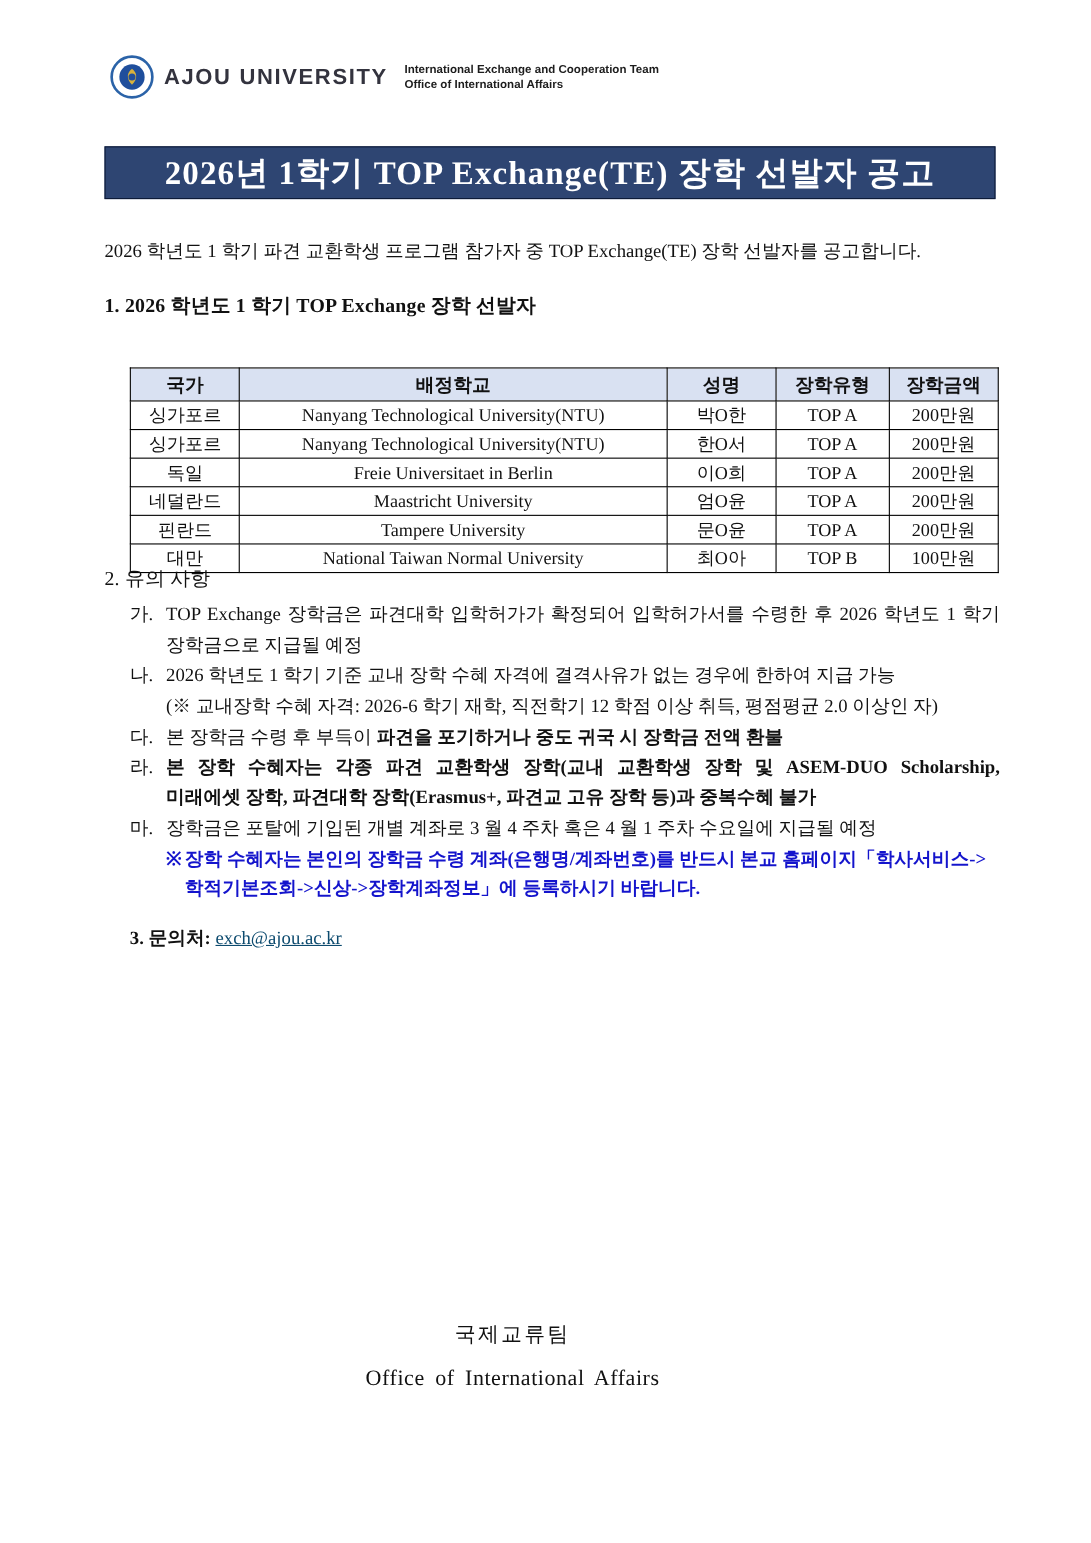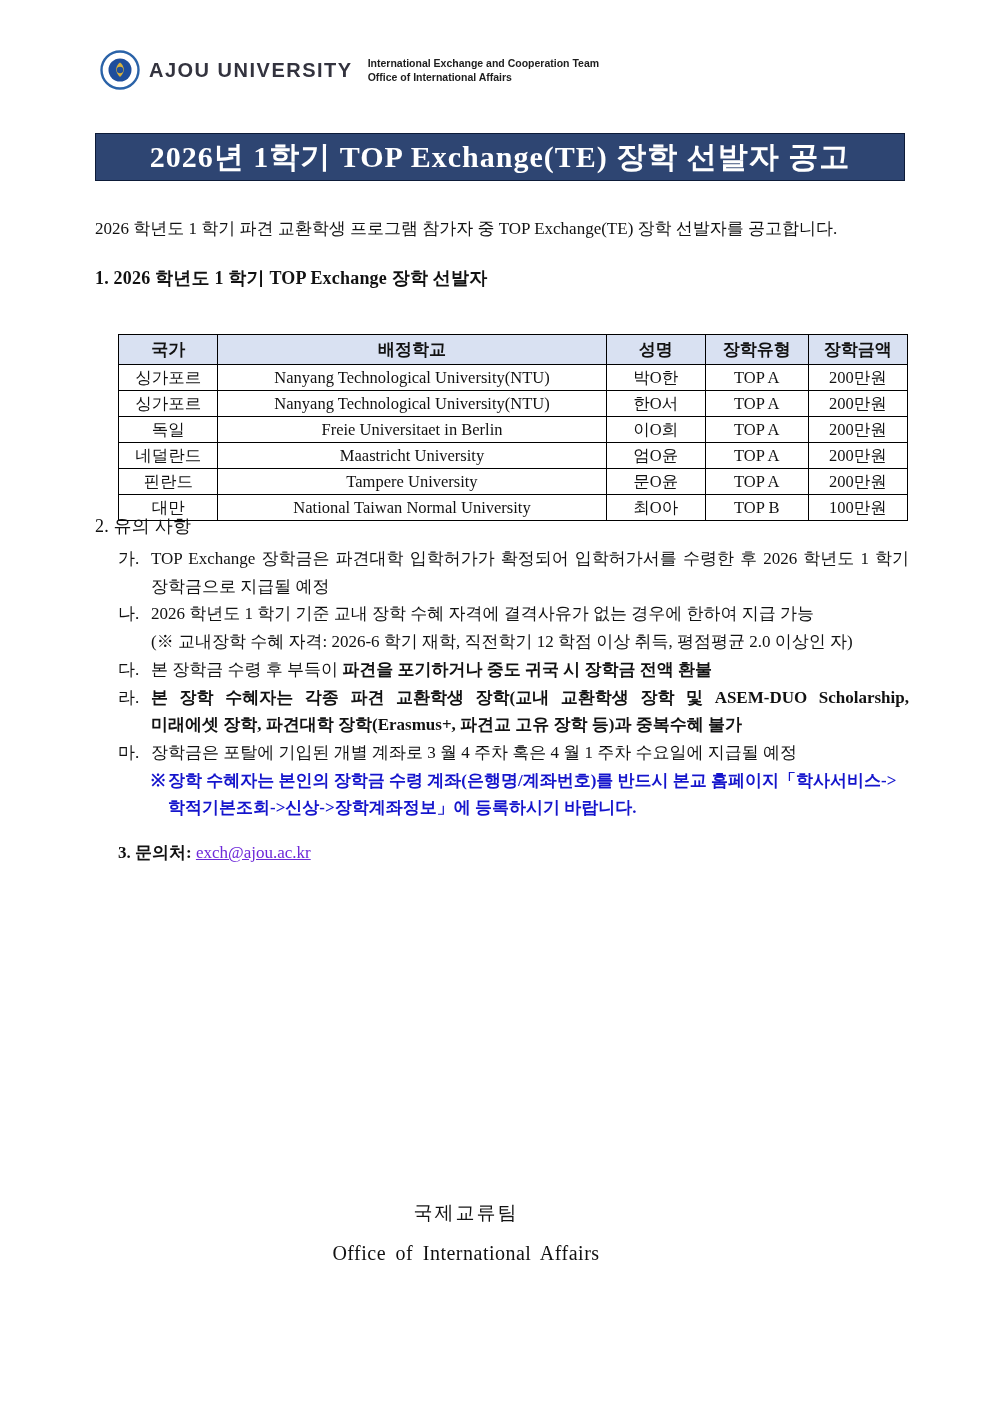--- a/index.html
+++ b/index.html
@@ -45,21 +45,21 @@
   .item { display:flex; margin-left:23px; line-height:27.7px; }
   .item .lbl { width:33px; flex:0 0 33px; }
   .item .txt { flex:1; }
   .jline { text-align:justify; text-align-last:justify; }
   .bold { font-weight:700; }
   .note { display:flex; margin-left:56px; line-height:27.7px; color:#1414CC; font-weight:700; }
   .note .marker { width:17px; flex:0 0 17px; }
   .note .txt { flex:1; }
   .contact { margin-left:23px; margin-top:17px; line-height:28px; }
   .contact .lbl { font-weight:700; }
-  .email-link { color:#6d28d9; text-decoration:underline; cursor:pointer; }
+  .email-link { color:#0c4a6e; text-decoration:underline; cursor:pointer; }
   
   .footer { position:absolute; top:1200px; left:0; width:932px; text-align:center; }
   .footer .ko { font-size:19px; letter-spacing:2px; }
   .footer .en { font-size:20px; margin-top:16px; letter-spacing:0.5px; word-spacing:4px; }
 </style>
 </head>
 <body>
 
 <div class="page">
 

